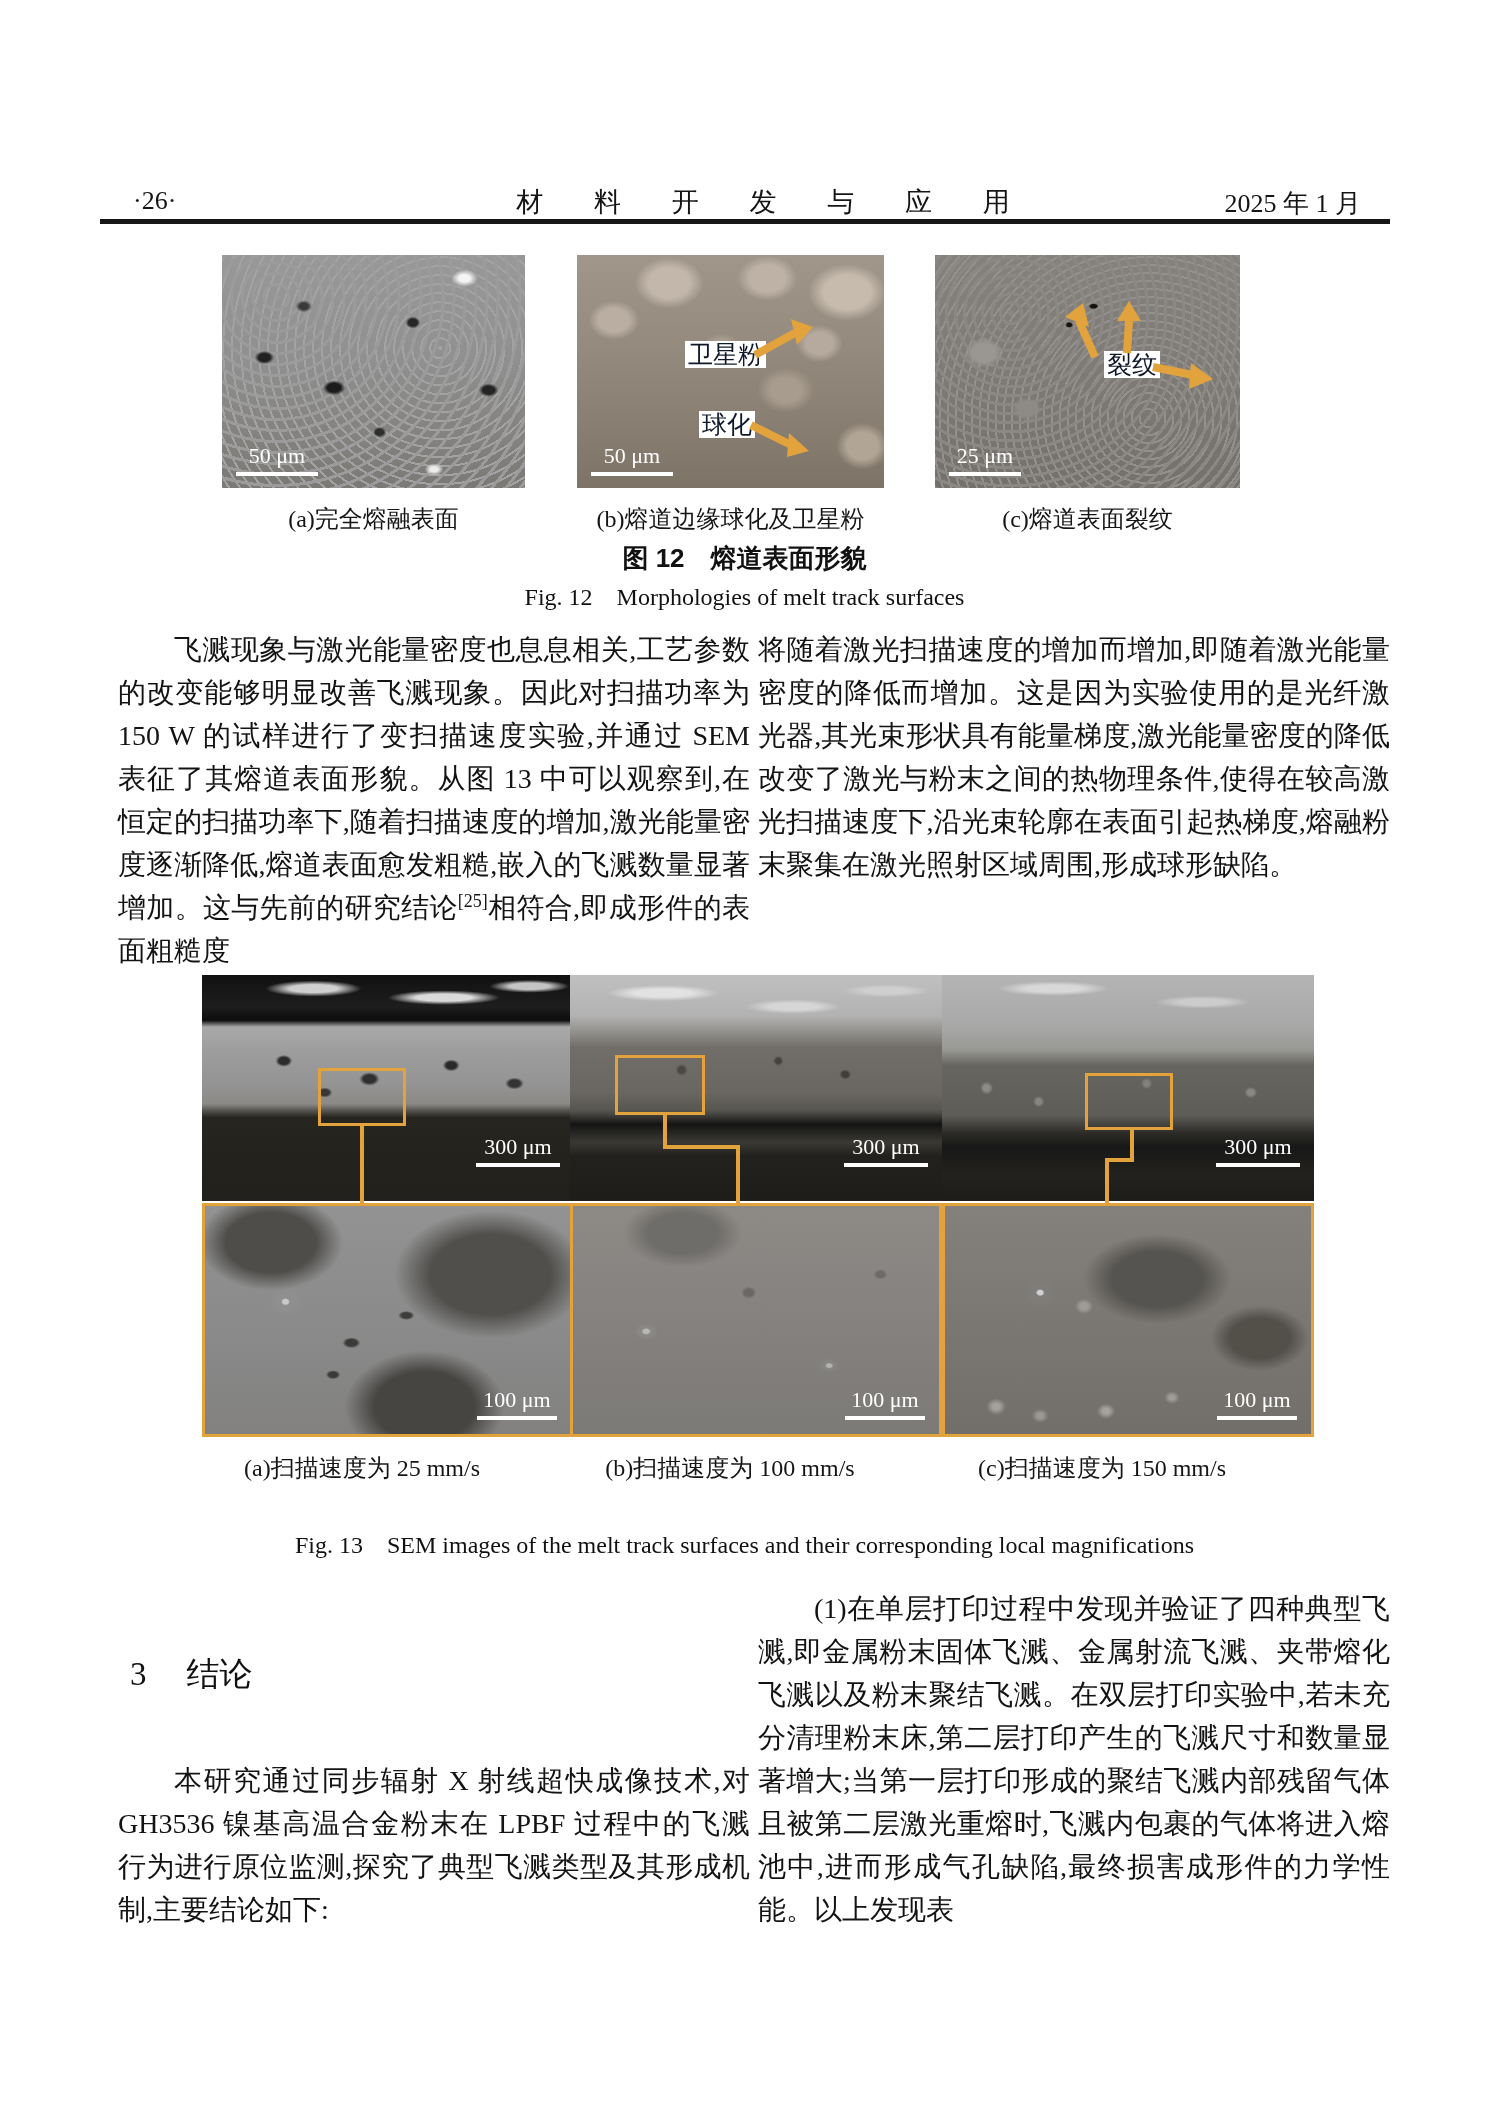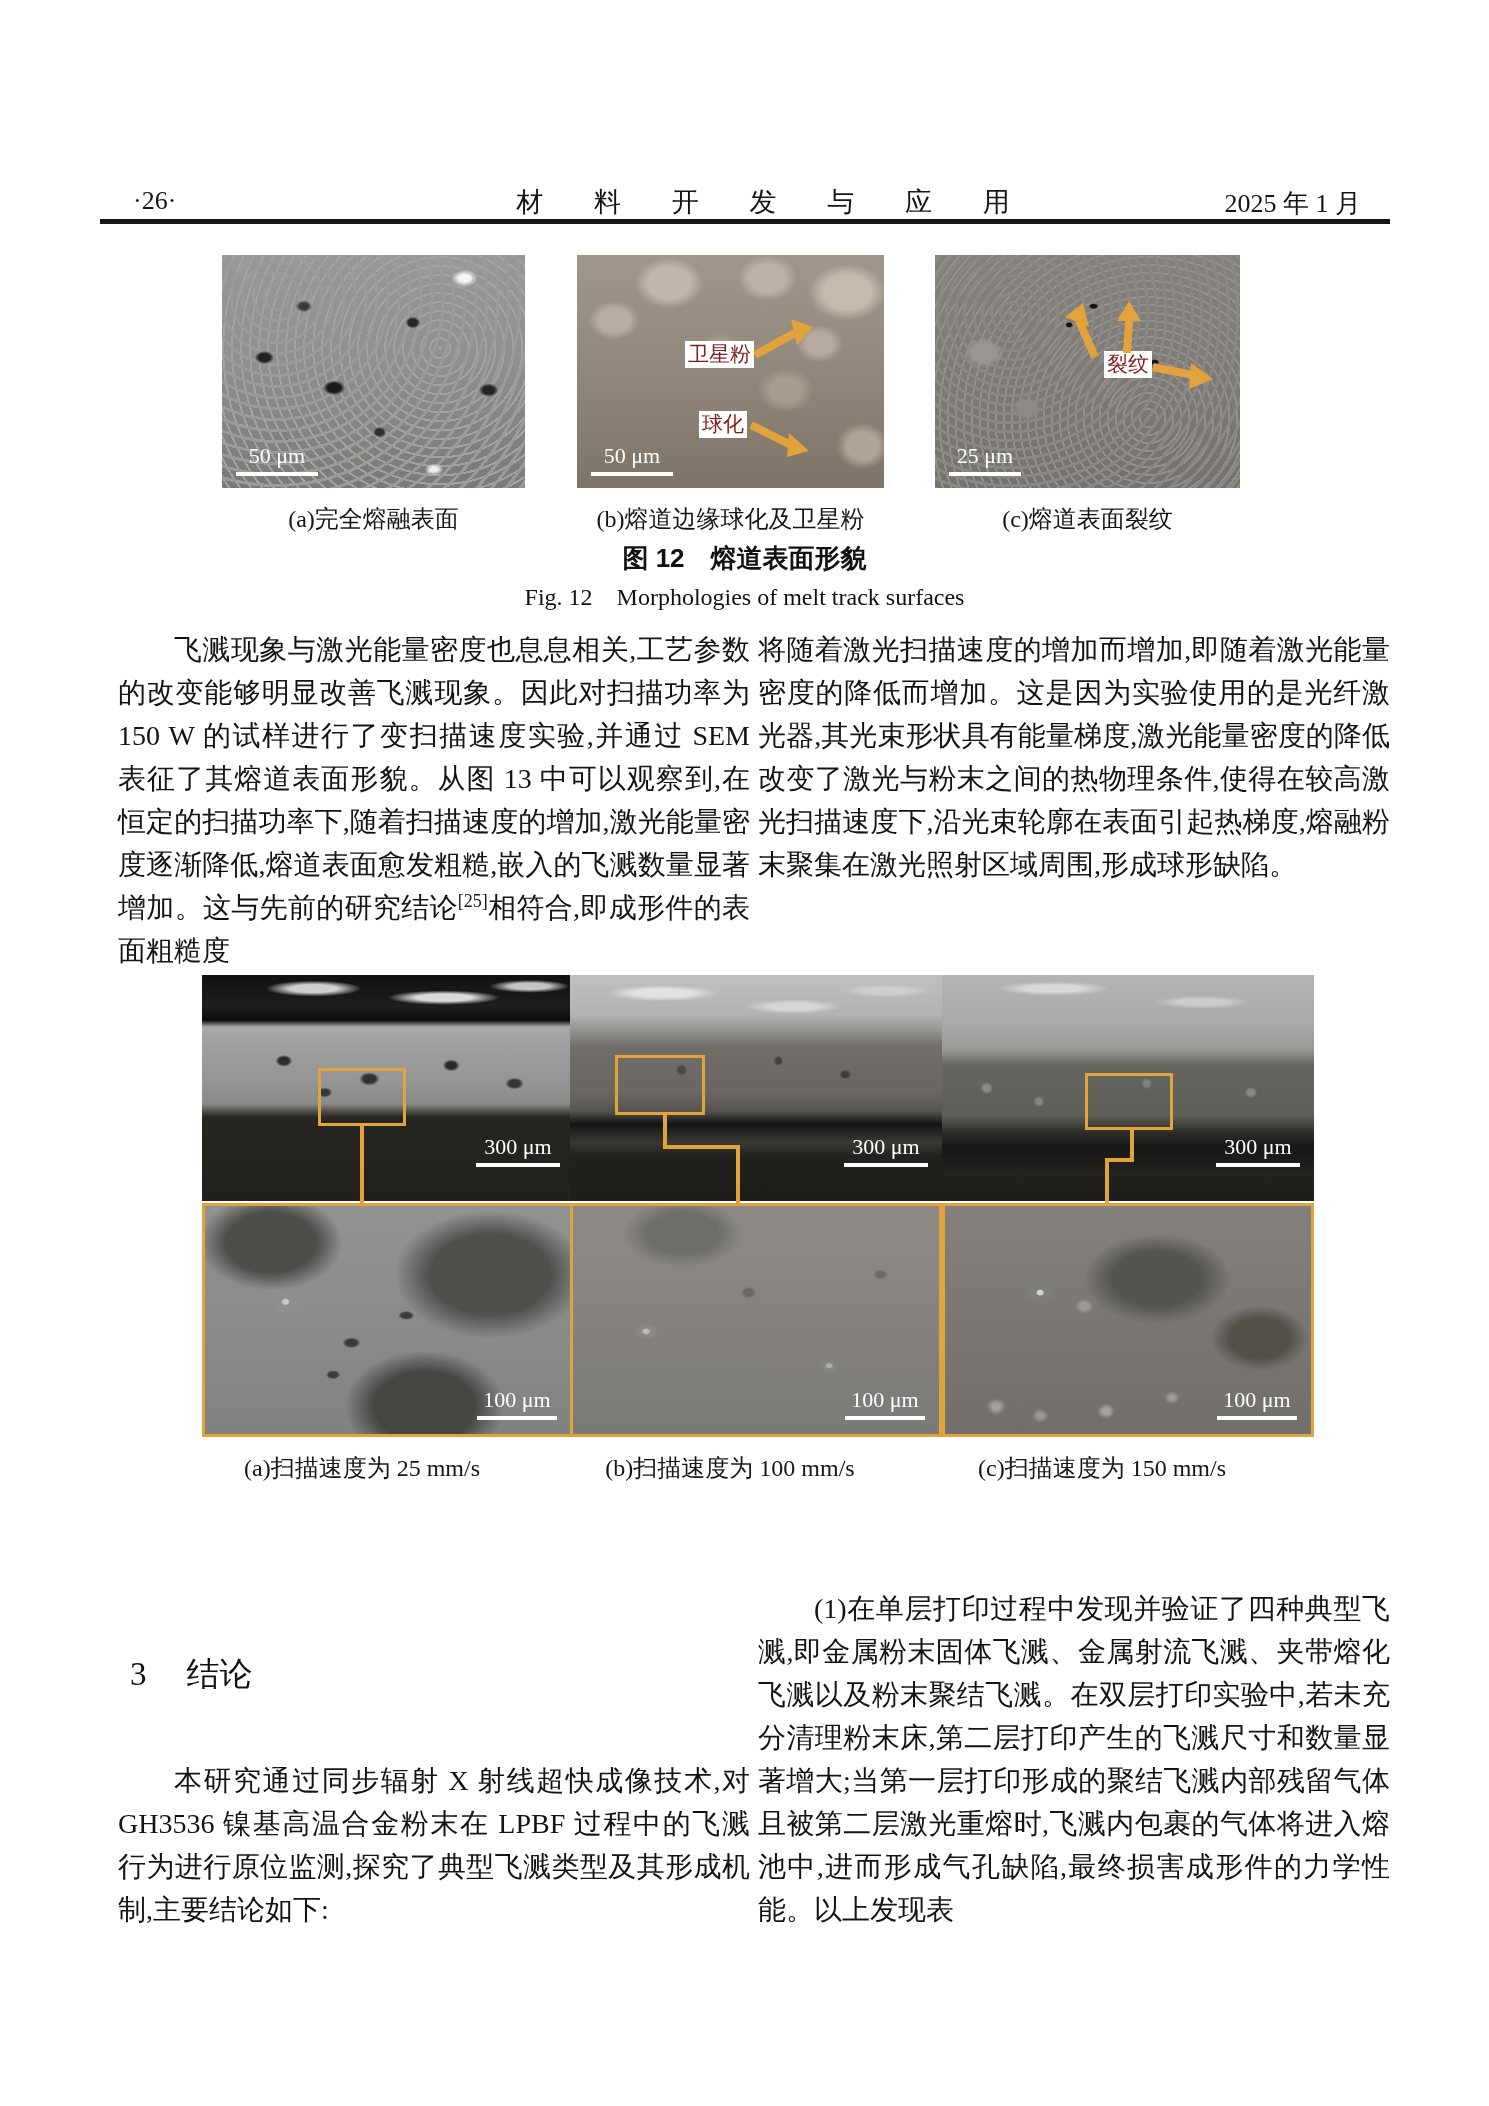--- a/index.html
+++ b/index.html
@@ -16,21 +16,21 @@
   .hdr-pagenum{position:absolute;left:133px;top:186px;font-size:26px;}
   .hdr-title{position:absolute;left:0;right:0;top:184px;text-align:center;font-size:27px;letter-spacing:22px;text-indent:22px;margin-left:37px;}
   .hdr-date{position:absolute;right:128px;top:186px;font-size:26px;}
   .hdr-rule{position:absolute;left:100px;top:219px;width:1290px;height:5px;background:#161616;}
 
   
   .sem{position:absolute;overflow:hidden;}
   .scalebar{position:absolute;display:flex;flex-direction:column;align-items:center;}
   .scalebar .sb-text{color:#ffffff;font-size:22px;line-height:24px;font-family:"Liberation Serif",serif;}
   .scalebar .sb-line{height:4px;background:#ffffff;margin-top:4px;}
-  .anno-label{position:absolute;background:#ffffff;color:#7f1d1d;font-size:21px;line-height:27px;padding:0 3px;font-family:"Liberation Serif",serif;}
+  .anno-label{position:absolute;background:#ffffff;color:#0f172a;font-size:25px;line-height:27px;padding:0 3px;font-family:"Liberation Serif",serif;}
   .arrow-svg{position:absolute;pointer-events:none;}
 
   
   .f12a{
     left:222px;top:255px;width:303px;height:233px;
     background-image:
       radial-gradient(20px 13px at 80% 10%, #f4f4f4 0 28%, rgba(244,244,244,0) 65%),
       radial-gradient(13px 9px at 14% 44%, #222 0 45%, rgba(34,34,34,0) 75%),
       radial-gradient(15px 10px at 37% 57%, #1b1b1b 0 45%, rgba(27,27,27,0) 75%),
       radial-gradient(10px 8px at 63% 29%, #262626 0 45%, rgba(38,38,38,0) 75%),
@@ -273,20 +273,21 @@
         <span class="sb-text">100 μm</span>
         <div class="sb-line" style="width:80px;"></div>
       </div>
     </div>
   </div>
 
   <div class="f13-cap" style="left:202px;width:320px;text-align:center;">(a)扫描速度为 25 mm/s</div>
   <div class="f13-cap" style="left:570px;width:320px;text-align:center;">(b)扫描速度为 100 mm/s</div>
   <div class="f13-cap" style="left:942px;width:320px;text-align:center;">(c)扫描速度为 150 mm/s</div>
 
+  <div class="figcap-en" style="top:1529px;">Fig. 13　SEM images of the melt track surfaces and their corresponding local magnifications</div>
 
   <div class="sec-heading">
     <span class="sec-no">3</span><span>结论</span>
   </div>
 
   <div class="bodycol" style="left:118px;top:1759px;">
     <p>本研究通过同步辐射 X 射线超快成像技术,对 GH3536 镍基高温合金粉末在 LPBF 过程中的飞溅行为进行原位监测,探究了典型飞溅类型及其形成机制,主要结论如下:</p>
   </div>
 
   <div class="bodycol" style="left:758px;top:1587px;">

